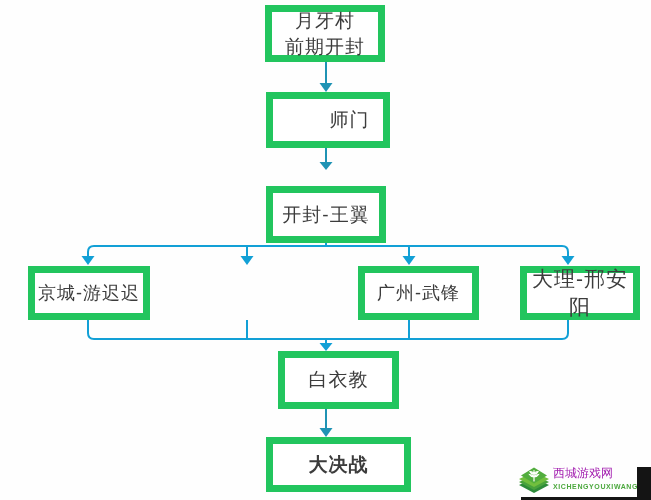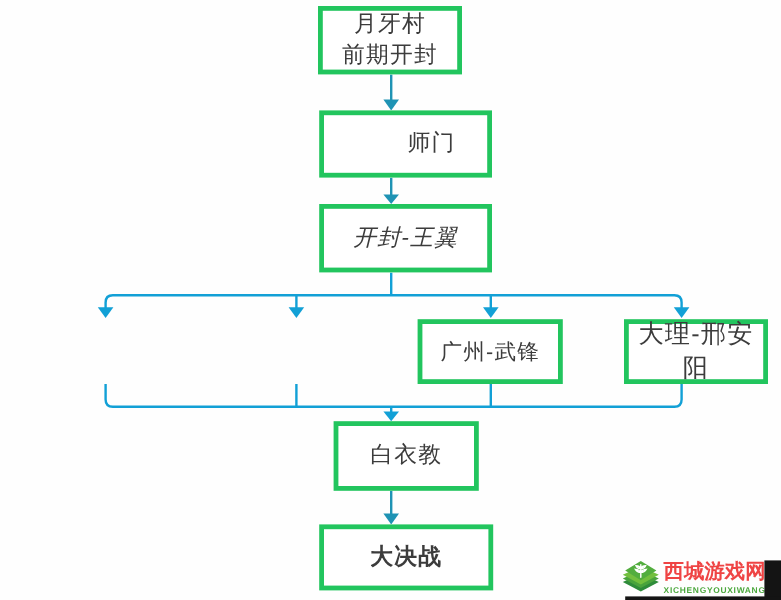--- a/index.html
+++ b/index.html
@@ -4,38 +4,38 @@
 <style>
   html,body{margin:0;padding:0;background:#ffffff;}
   .stage{
     position:relative;width:651px;height:500px;background:#fefefe;
     overflow:hidden;font-family:"Liberation Sans","DejaVu Sans",sans-serif;
   }
   .connectors{position:absolute;left:0;top:0;width:651px;height:500px;}
   .connectors path{fill:none;stroke-width:2;}
   .node{
     position:absolute;display:flex;align-items:center;justify-content:center;
-    background:#ffffff;border:4px solid #22c55e;box-sizing:border-box;
+    background:#ffffff;border:7px solid #22c55e;box-sizing:border-box;
     color:#3c3c3c;font-size:19px;line-height:1.35;text-align:center;
     white-space:pre-line;letter-spacing:1px;
   }
   .n0{left:265px;top:5px;width:120px;height:57px;}
-  .n1{left:266px;top:92px;width:144px;height:56px;padding-left:43px;}
-  .n2{left:266px;top:170px;width:144px;height:57px;font-style:italic;}
+  .n1{left:266px;top:92px;width:124px;height:56px;padding-left:43px;}
+  .n2{left:266px;top:186px;width:120px;height:57px;}
   .n3{left:28px;top:266px;width:122px;height:54px;font-size:18px;}
   .n4{left:188px;top:266px;width:119px;height:54px;font-size:18px;}
-  .n5{left:348px;top:266px;width:121px;height:54px;font-size:18px;}
+  .n5{left:358px;top:266px;width:121px;height:54px;font-size:18px;}
   .n6{left:520px;top:266px;width:120px;height:54px;font-size:21px;}
   .n7{left:266px;top:351px;width:121px;height:58px;margin-left:12px;}
   .n8{left:266px;top:437px;width:145px;height:55px;font-weight:bold;}
 
   .watermark{position:absolute;left:516px;top:463px;width:135px;height:37px;}
   .wm-icon{position:absolute;left:1px;top:1px;width:34px;height:33px;}
   .wm-textcol{position:absolute;left:37px;top:2px;width:84px;}
-  .wm-name{font-size:17px;font-weight:bold;color:#ef4444;letter-spacing:0;white-space:nowrap;}
+  .wm-name{font-size:12px;font-weight:normal;color:#a21caf;letter-spacing:0;white-space:nowrap;}
   .wm-pinyin{font-size:7px;color:#4ca83e;letter-spacing:0.6px;white-space:nowrap;margin-top:1px;font-weight:bold;}
   .wm-corner{position:absolute;left:637px;top:467px;width:14px;height:33px;background:#141414;}
   .wm-strip{position:absolute;left:521px;top:497px;width:130px;height:3px;background:#141414;}
 </style>
 </head>
 <body>
 
 <div class="stage">
 
   <svg class="connectors" viewBox="0 0 651 500" xmlns="http://www.w3.org/2000/svg">
@@ -56,20 +56,21 @@
     <polygon points="319.5,343 332.5,343 326,351" fill="#12a0d6"></polygon>
 
     <path d="M326 409 V429" stroke="#1f93b4"></path>
     <polygon points="319.5,428 332.5,428 326,437" fill="#1f93b4"></polygon>
   </svg>
 
   <div class="node n0">月牙村
 前期开封</div>
   <div class="node n1">师门</div>
   <div class="node n2">开封-王翼</div>
+  <div class="node n3">京城-游迟迟</div>
   <div class="node n5">广州-武锋</div>
   <div class="node n6">大理-邢安阳</div>
   <div class="node n7">白衣教</div>
   <div class="node n8">大决战</div>
 
   <div class="watermark">
     <svg class="wm-icon" viewBox="0 0 34 33" xmlns="http://www.w3.org/2000/svg">
       <path d="M2 21 L17 14 L32 21 L17 29 Z" fill="#2e8b3a"></path>
       <path d="M2 18 L17 11 L32 18 L17 26 Z" fill="#49a33c"></path>
       <path d="M2 15 L17 8 L32 15 L17 23 Z" fill="#72bf3e"></path>

